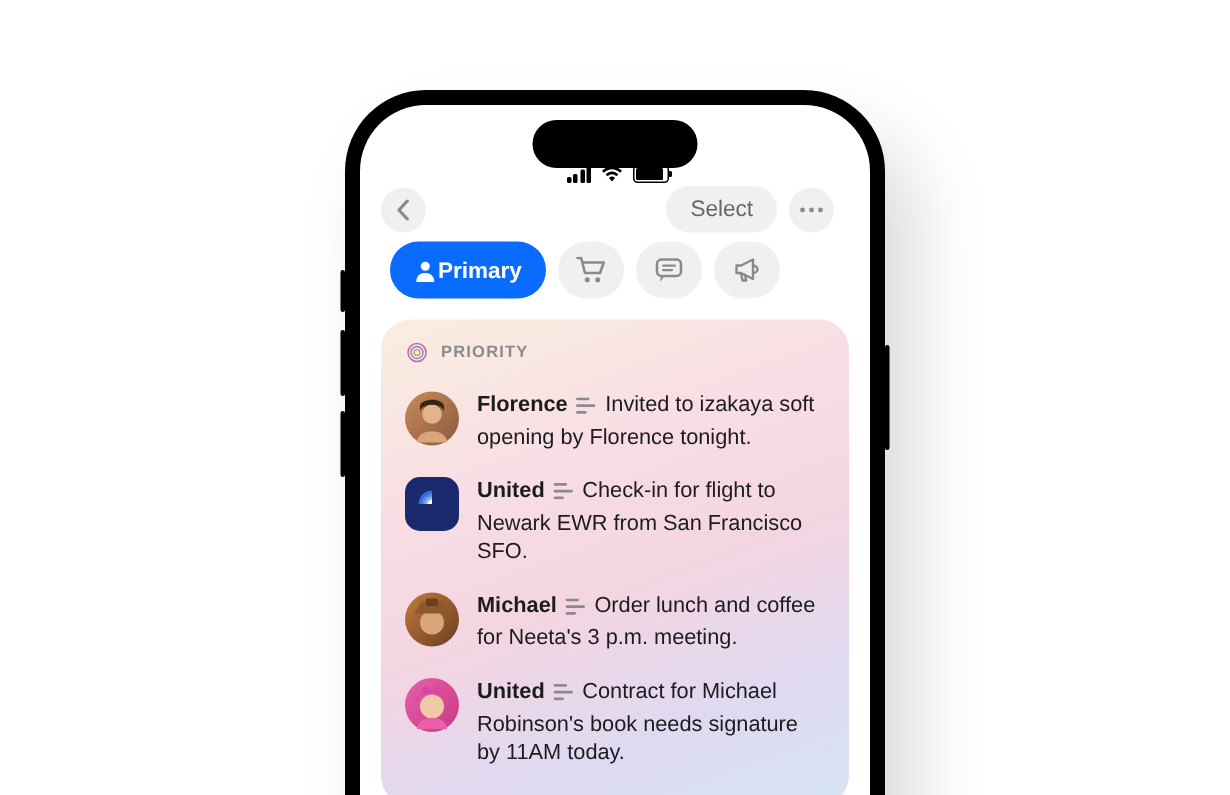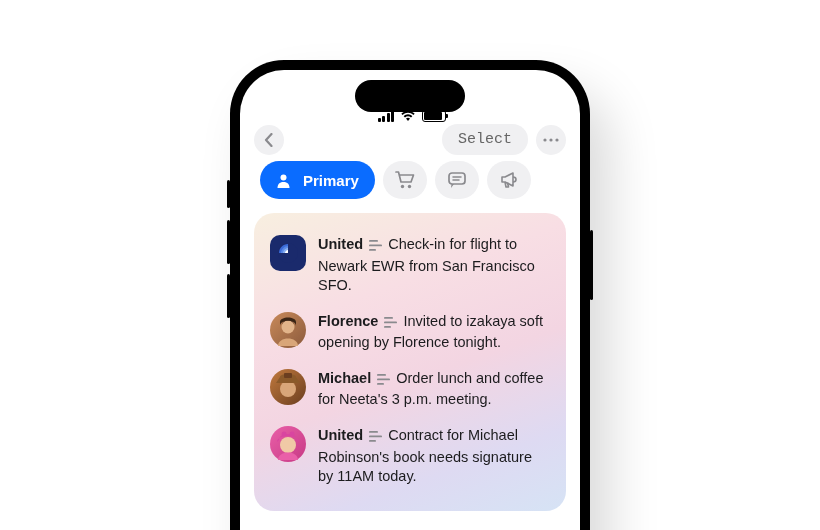--- a/index.html
+++ b/index.html
@@ -74,22 +74,21 @@
     .signal-bars span:nth-child(3){height:9px;}
     .signal-bars span:nth-child(4){height:12px;}
     .wifi-icon svg { display:block; }
     .battery { width: 24px; height: 12px; border: 1.5px solid #000; border-radius: 3px; position: relative; }
     .battery::after { content:""; position:absolute; right:-3px; top:3px; width:2px; height:4px; background:#000; border-radius:0 1px 1px 0; }
     .battery-fill { position:absolute; left:1px; top:1px; bottom:1px; width: 80%; background:#000; border-radius:1px; }
     .nav-bar {
       display: flex;
       align-items: center;
       justify-content: space-between;
-      padding: 2px 14px 6px 14px;
-      font-family: Liberation Mono, monospace;
+      padding: 2px 24px 6px 14px;
     }
     .back-chevron {
       width: 30px; height: 30px;
       border-radius: 15px;
       background: #f0f0f2;
       display:flex; align-items:center; justify-content:center;
       cursor: pointer;
     }
     .nav-right { display: flex; align-items: center; gap: 8px; }
     .select-btn {
@@ -118,21 +117,21 @@
       gap: 8px;
       padding: 0 20px 14px 20px;
     }
     .tab-primary {
       background: #0a6cff;
       color: #fff;
       border-radius: 20px;
       padding: 8px 16px;
       display: flex;
       align-items: center;
-      gap: 12px;
+      gap: 1px;
       font-size: 15px;
       font-weight: 600;
       cursor: pointer;
     }
     .tab-secondary {
       width: 44px; height: 38px;
       background: #f0f0f2;
       border-radius: 19px;
       display:flex; align-items:center; justify-content:center;
       cursor:pointer;
@@ -261,20 +260,48 @@
       <div class="tab-secondary">
         <svg width="20" height="18" viewBox="0 0 20 18">
           <path d="M3 6 L3 11 L6 11 L14 15 L14 2 L6 6 Z" stroke="#8a8a8e" stroke-width="1.6" fill="none" stroke-linejoin="round"></path>
           <path d="M14 6 C16 6 17 7.5 17 8.5 C17 9.5 16 11 14 11" stroke="#8a8a8e" stroke-width="1.6" fill="none"></path>
           <path d="M6 11 L7 16 L9.5 16 L8.5 11.5" stroke="#8a8a8e" stroke-width="1.6" fill="none" stroke-linejoin="round"></path>
         </svg>
       </div>
     </div>
 
     <div class="priority-card">
+      <div class="priority-header">
+        <svg class="siri-logo" viewBox="0 0 24 24">
+          <circle cx="12" cy="12" r="9" fill="none" stroke="#e85a9a" stroke-width="1.5"></circle>
+          <circle cx="12" cy="12" r="6" fill="none" stroke="#5a9ae8" stroke-width="1.5"></circle>
+          <circle cx="12" cy="12" r="3" fill="none" stroke="#e89a5a" stroke-width="1.5"></circle>
+        </svg>
+        <span class="priority-label">PRIORITY</span>
+      </div>
+
+      <div class="msg">
+        <div class="avatar av-florence">
+          <svg width="36" height="36" viewBox="0 0 36 36">
+              <circle cx="18" cy="13" r="6" fill="#6b4430"></circle>
+              <path d="M8 34 C8 24 28 24 28 34 Z" fill="#d9a679"></path>
+              <circle cx="18" cy="15" r="6.5" fill="#e2b48a"></circle>
+              <path d="M10 14 C10 7 26 7 26 14 L26 10 C26 4 10 4 10 10 Z" fill="#3a2515"></path>
+            </svg>
+        </div>
+        <div class="msg-body">
+          <span class="msg-sender">Florence</span>
+          <span class="summary-icon"><svg width="13" height="11" viewBox="0 0 13 11">
+                <rect x="0" y="0" width="9" height="1.8" rx="0.9" fill="#8a8a8e"></rect>
+                <rect x="0" y="4.5" width="13" height="1.8" rx="0.9" fill="#8a8a8e"></rect>
+                <rect x="0" y="9" width="7" height="1.8" rx="0.9" fill="#8a8a8e"></rect>
+              </svg></span>
+          <span>Invited to izakaya soft opening by Florence tonight.</span>
+        </div>
+      </div>
 
       <div class="msg">
         <div class="avatar av-united">
           <svg width="22" height="22" viewBox="0 0 22 22">
               <circle cx="11" cy="11" r="10" fill="#1a2a6c"></circle>
               <path d="M2 11 C2 6 6 2 11 2 L11 11 Z" fill="#3a6ad8"></path>
               <path d="M4 11 C4 7.5 7.5 4 11 4 L11 11 Z" fill="#5a8ae8"></path>
               <path d="M6 11 C6 8.5 8.5 6 11 6 L11 11 Z" fill="#8ab0f0"></path>
               <path d="M8 11 C8 9.5 9.5 8 11 8 L11 11 Z" fill="#fff"></path>
             </svg>
@@ -284,40 +311,20 @@
           <span class="summary-icon"><svg width="13" height="11" viewBox="0 0 13 11">
                 <rect x="0" y="0" width="9" height="1.8" rx="0.9" fill="#8a8a8e"></rect>
                 <rect x="0" y="4.5" width="13" height="1.8" rx="0.9" fill="#8a8a8e"></rect>
                 <rect x="0" y="9" width="7" height="1.8" rx="0.9" fill="#8a8a8e"></rect>
               </svg></span>
           <span>Check-in for flight to Newark EWR from San Francisco SFO.</span>
         </div>
       </div>
 
       <div class="msg">
-        <div class="avatar av-florence">
-          <svg width="36" height="36" viewBox="0 0 36 36">
-              <circle cx="18" cy="13" r="6" fill="#6b4430"></circle>
-              <path d="M8 34 C8 24 28 24 28 34 Z" fill="#d9a679"></path>
-              <circle cx="18" cy="15" r="6.5" fill="#e2b48a"></circle>
-              <path d="M10 14 C10 7 26 7 26 14 L26 10 C26 4 10 4 10 10 Z" fill="#3a2515"></path>
-            </svg>
-        </div>
-        <div class="msg-body">
-          <span class="msg-sender">Florence</span>
-          <span class="summary-icon"><svg width="13" height="11" viewBox="0 0 13 11">
-                <rect x="0" y="0" width="9" height="1.8" rx="0.9" fill="#8a8a8e"></rect>
-                <rect x="0" y="4.5" width="13" height="1.8" rx="0.9" fill="#8a8a8e"></rect>
-                <rect x="0" y="9" width="7" height="1.8" rx="0.9" fill="#8a8a8e"></rect>
-              </svg></span>
-          <span>Invited to izakaya soft opening by Florence tonight.</span>
-        </div>
-      </div>
-
-      <div class="msg">
         <div class="avatar av-magico">
           <svg width="36" height="36" viewBox="0 0 36 36">
               <circle cx="18" cy="20" r="8" fill="#d9a679"></circle>
               <path d="M6 14 L30 14 L26 8 C26 4 10 4 10 8 Z" fill="#8b5a2a"></path>
               <rect x="14" y="4" width="8" height="5" rx="1" fill="#6b3e1f"></rect>
             </svg>
         </div>
         <div class="msg-body">
           <span class="msg-sender">Michael</span>
           <span class="summary-icon"><svg width="13" height="11" viewBox="0 0 13 11">

